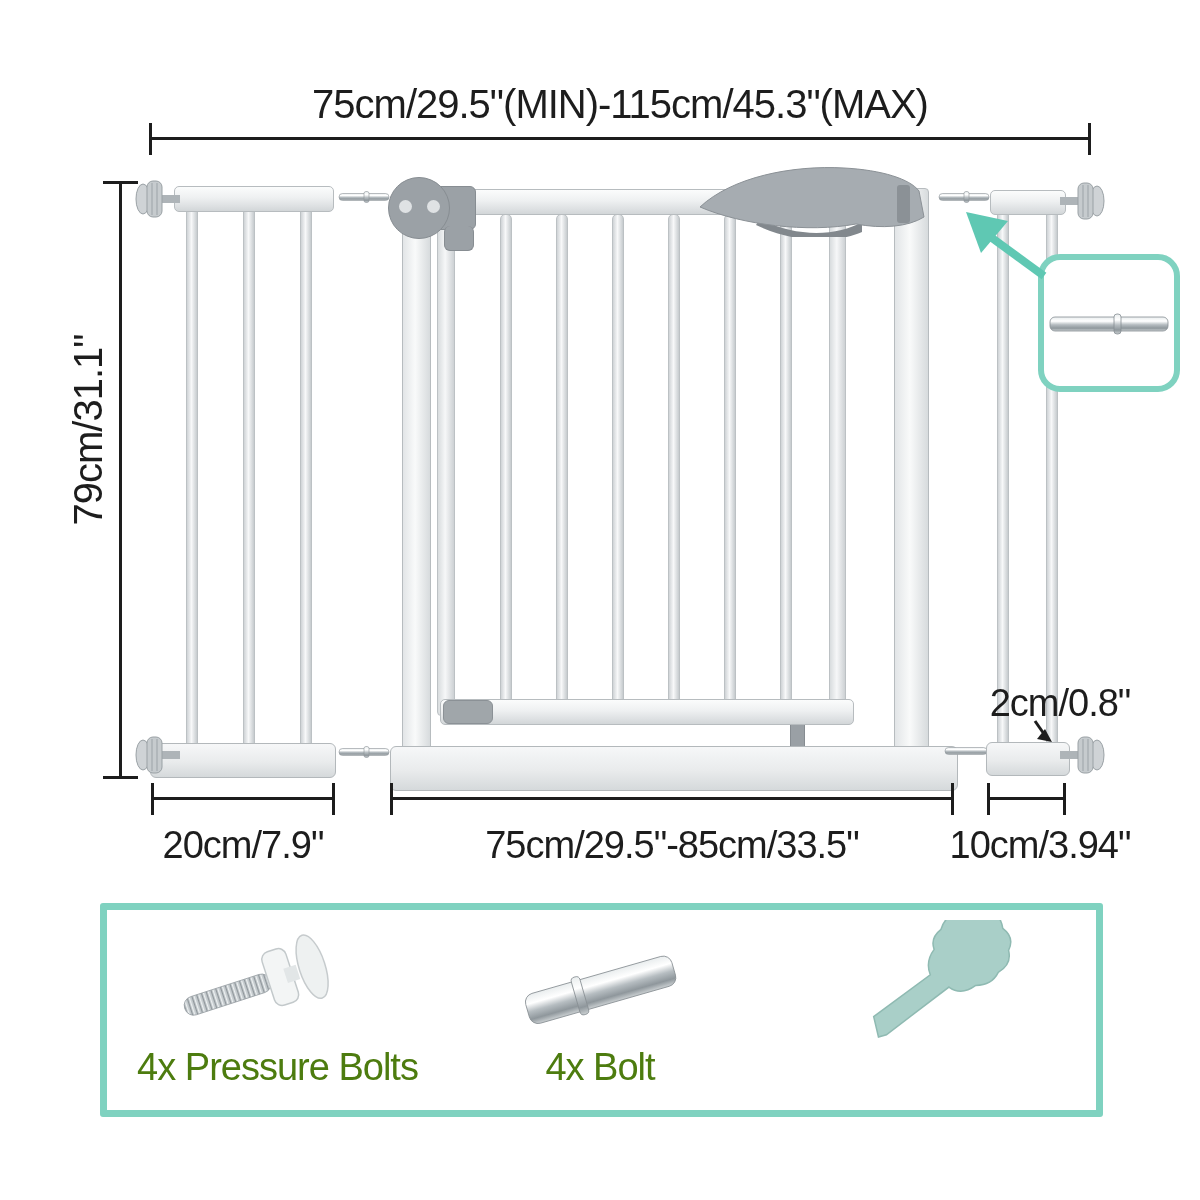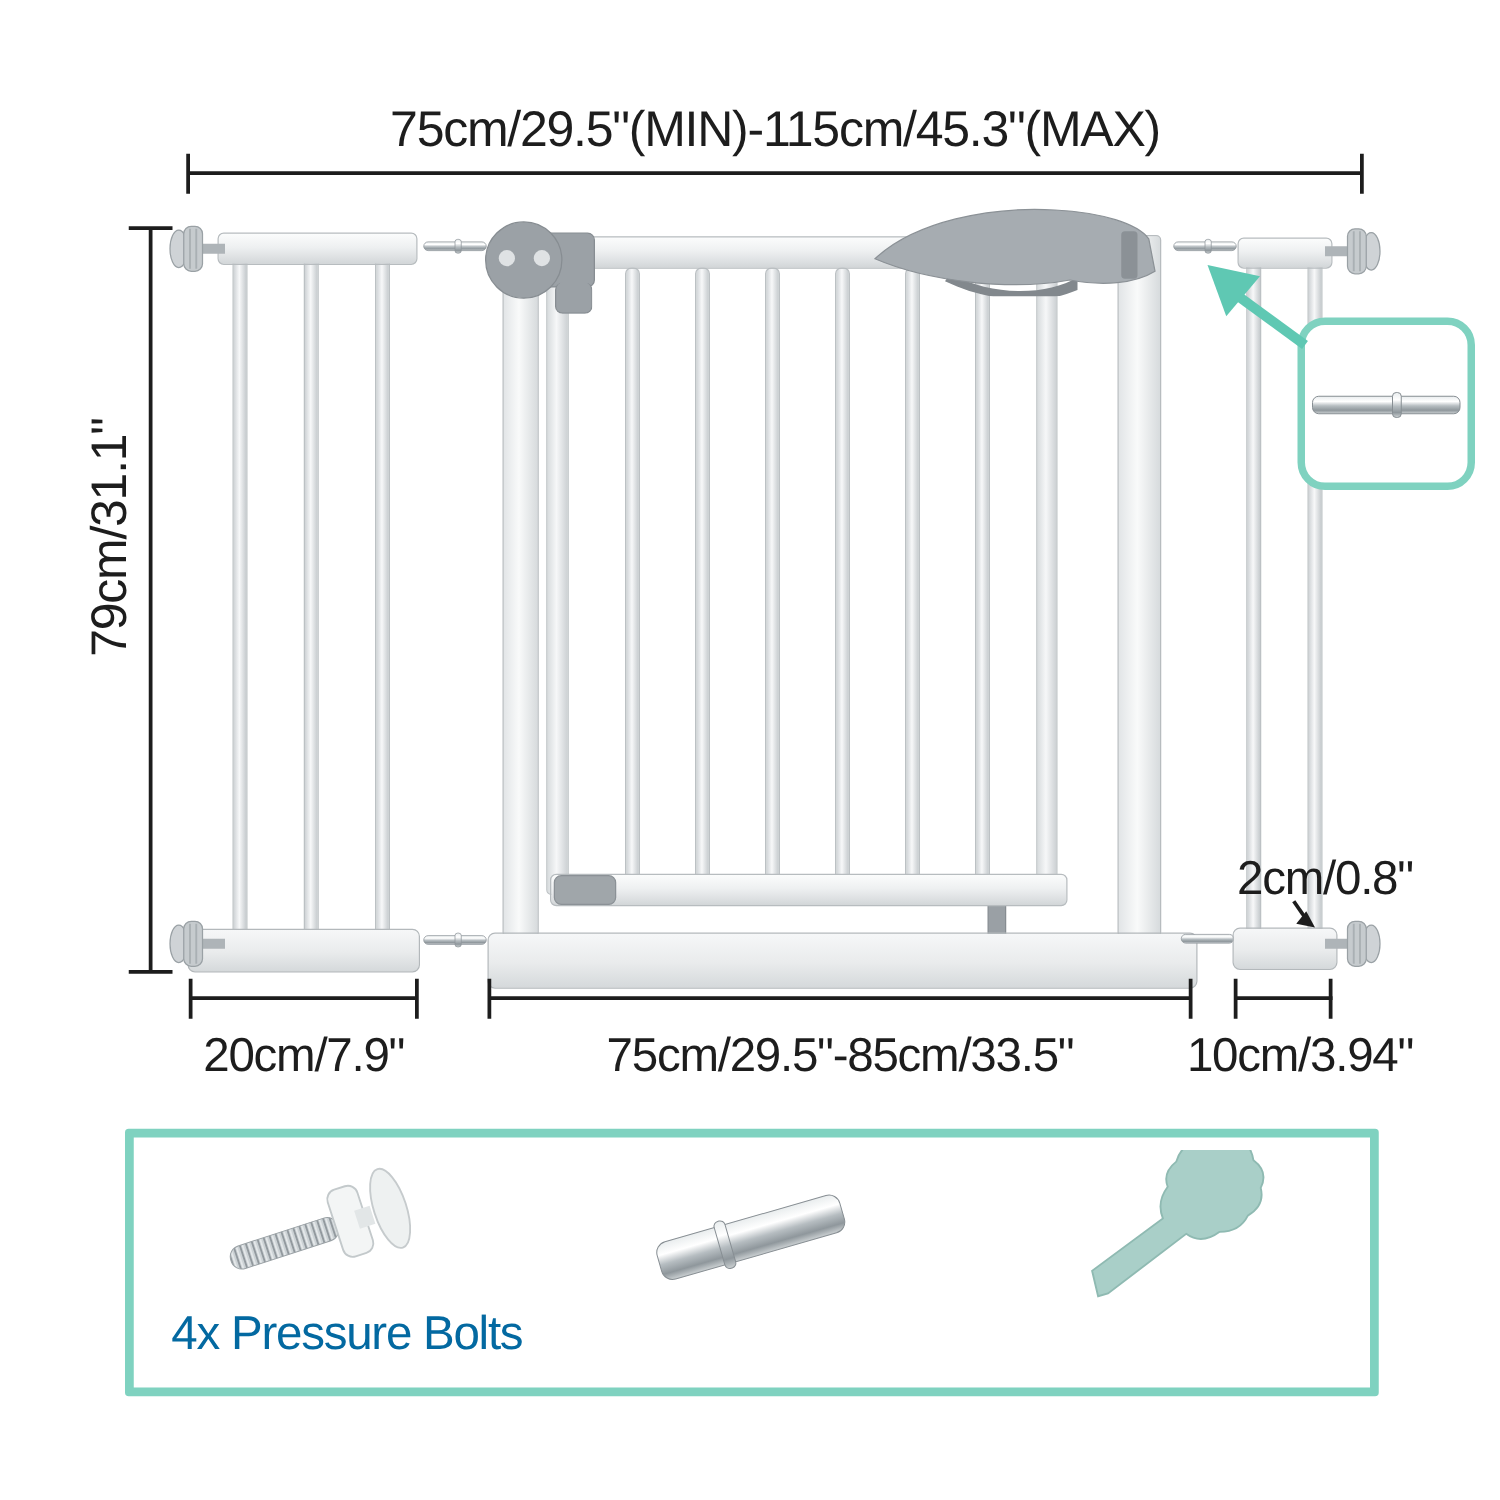--- a/index.html
+++ b/index.html
@@ -33,21 +33,21 @@
   .hinge-disc{position:absolute;width:60px;height:60px;border-radius:50%;
     background:#9ba1a6;border:1px solid #878d92;}
   .hinge-dot{position:absolute;width:13px;height:13px;border-radius:50%;background:#dfe2e4;}
   .hinge-arm{position:absolute;background:#9ba1a6;border:1px solid #878d92;border-radius:6px;}
   .stopper{position:absolute;background:#a0a6aa;border:1px solid #8b9196;border-radius:6px;}
   .latch-pin{position:absolute;background:#9aa0a5;border:1px solid #868c91;border-radius:7px;}
   
   .callout-box{position:absolute;background:#ffffff;border:6px solid #7fd2c0;border-radius:22px;z-index:5;}
   
   .parts-box{position:absolute;background:#ffffff;border:7px solid #7fd2c0;border-radius:3px;}
-  .part-label{position:absolute;font-size:38px;letter-spacing:-1px;color:#0369a1;
+  .part-label{position:absolute;font-size:38px;letter-spacing:-1px;color:#4d7c0f;
     text-align:center;white-space:nowrap;}
   svg{display:block;}
 </style>
 </head>
 <body>
 
 <div id="stage">
 
   <svg width="0" height="0" aria-hidden="true">
     <defs>
@@ -217,20 +217,21 @@
     </g>
   </svg>
   <div class="part-label" style="left:120px;top:1046px;width:315px;">4x Pressure Bolts</div>
 
   <svg class="abs" style="left:515px;top:942px;" width="175" height="98" viewBox="0 0 175 98">
     <g transform="rotate(-16 87 49)">
       <rect x="10" y="32" width="152" height="31" rx="9" fill="url(#metal)" stroke="#878e93" stroke-width="0.8"></rect>
       <rect x="60" y="28" width="9" height="39" rx="4" fill="url(#metal)" stroke="#878e93" stroke-width="0.8"></rect>
     </g>
   </svg>
+  <div class="part-label" style="left:520px;top:1046px;width:160px;">4x Bolt</div>
 
   <svg class="abs" style="left:852px;top:920px;" width="180" height="126" viewBox="0 0 180 126">
     <g transform="rotate(-30 90 63)">
       <path d="M8 78 L14 58 L84 50 Q86 36 100 30 Q102 18 116 16 Q126 6 142 10 Q158 8 164 22 Q176 30 170 46 Q176 60 164 68 Q160 82 144 82 Q132 90 118 82 Q100 84 94 70 L16 80 Z" fill="#a9cfc8" stroke="#8fbab2" stroke-width="1.5"></path>
     </g>
   </svg>
 
 </div>
 
 </body></html>

